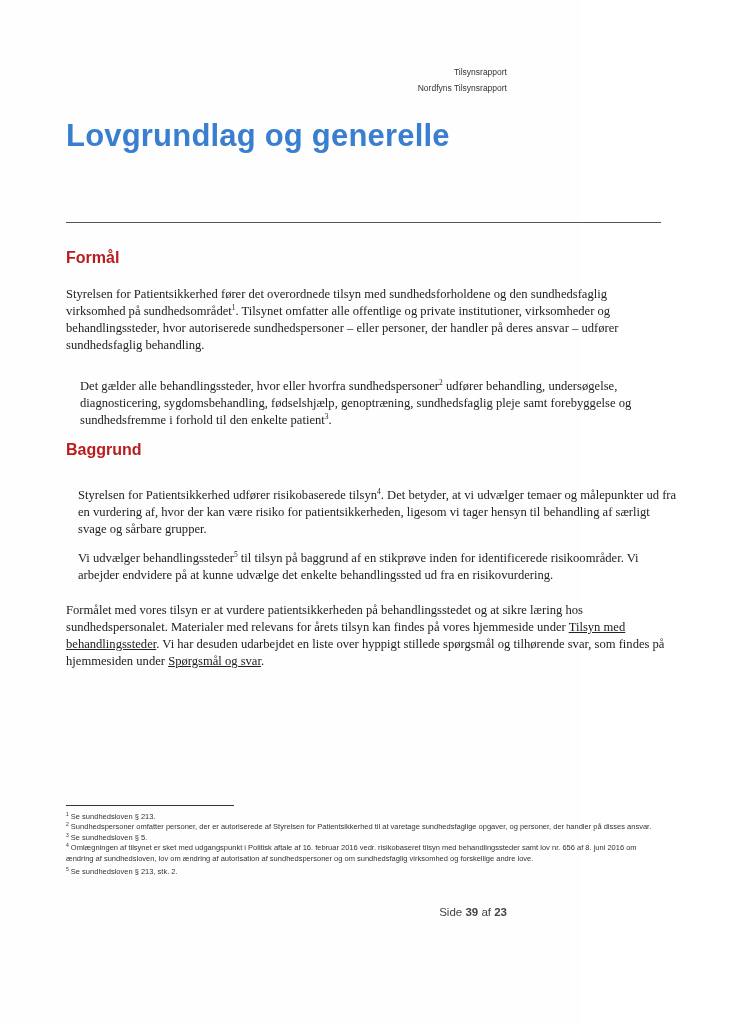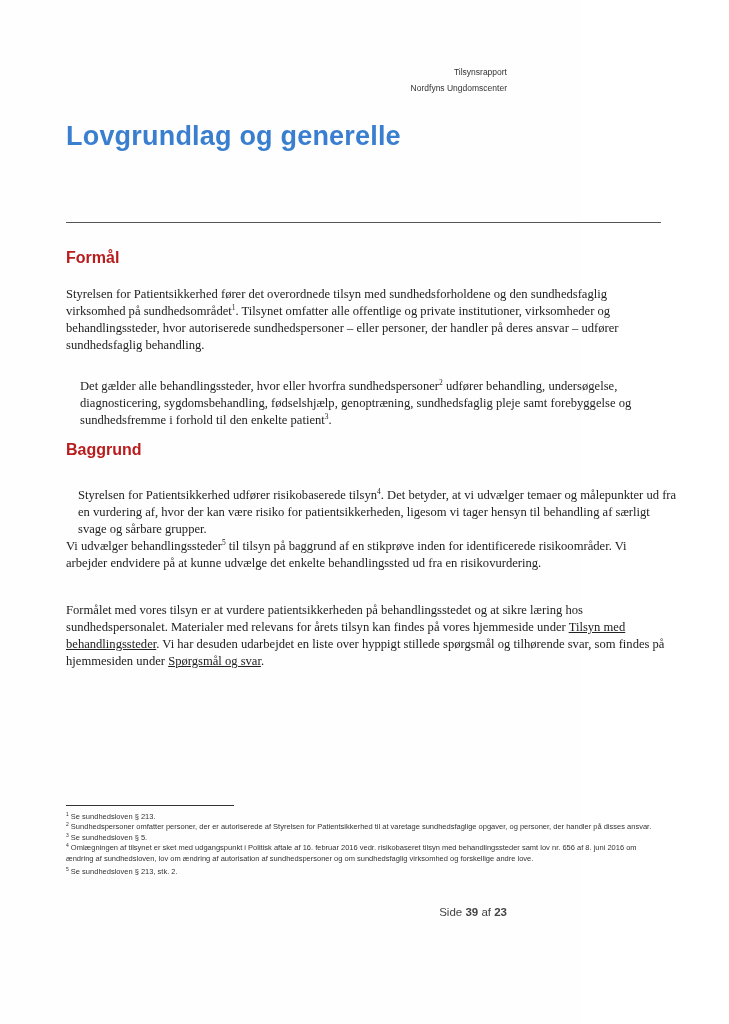--- a/index.html
+++ b/index.html
@@ -1,21 +1,21 @@
 <!DOCTYPE html>
 <html><head>
   <meta charset="utf-8">
   <style>
     html, body { margin: 0; padding: 0; background: #ffffff; }
     body { width: 729px; height: 1024px; position: relative; overflow: hidden; color: #222; }
     .page { position: absolute; left: 0; top: 0; width: 580px; height: 1024px; background: #fefefe; }
 
     .header { position: absolute; right: 73px; top: 64px; text-align: right; font-family: "Liberation Sans", sans-serif; font-size: 8.5px; color: #333; line-height: 16px; }
 
-    .title { position: absolute; left: 66px; top: 113px; width: 600px; font-family: "Liberation Sans", sans-serif; font-weight: bold; font-size: 27px; line-height: 46px; color: #3a7fcf; letter-spacing: 0.2px; }
+    .title { position: absolute; left: 66px; top: 113px; width: 600px; font-family: "Liberation Sans", sans-serif; font-weight: bold; font-size: 31px; line-height: 46px; color: #3a7fcf; letter-spacing: 0.2px; }
     .title-rule { position: absolute; left: 66px; top: 222px; width: 595px; height: 0; border-top: 1.2px solid #555; }
 
     .h2 { position: absolute; left: 66px; font-family: "Liberation Sans", sans-serif; font-weight: bold; font-size: 16px; color: #b91c1c; }
 
     .para { position: absolute; left: 66px; width: 600px; font-family: "Liberation Serif", serif; font-size: 12.6px; line-height: 17px; color: #222; }
     .para sup { font-size: 7.5px; line-height: 0; vertical-align: super; }
     .link { text-decoration: underline; color: #222; cursor: pointer; }
 
     .fn-rule { position: absolute; left: 66px; top: 805px; width: 168px; border-top: 1px solid #333; }
     .footnotes { position: absolute; left: 66px; top: 812px; width: 600px; font-family: "Liberation Sans", sans-serif; font-size: 7.5px; line-height: 10.4px; color: #333; }
@@ -26,39 +26,39 @@
     .pagenum { position: absolute; right: 73px; top: 906px; font-family: "Liberation Sans", sans-serif; font-size: 11.5px; color: #444; }
     .pagenum b { font-weight: bold; }
   </style>
 </head>
 <body>
 
 <div class="page">
 
   <div class="header">
     <div>Tilsynsrapport</div>
-    <div>Nordfyns Ungdomscenter</div>
+    <div>Nordfyns Tilsynsrapport</div>
   </div>
 
   <div class="title">
     <div>Lovgrundlag og generelle</div>
   </div>
   <div class="title-rule"></div>
 
   <div class="h2" style="top:249px;">Formål</div>
 
   <p class="para" style="top:286px; margin:0;"><span>Styrelsen for Patientsikkerhed fører det overordnede tilsyn med sundhedsforholdene og den sundhedsfaglig virksomhed på sundhedsområdet</span><sup>1</sup><span>. Tilsynet omfatter alle offentlige og private institutioner, virksomheder og behandlingssteder, hvor autoriserede sundhedspersoner – eller personer, der handler på deres ansvar – udfører sundhedsfaglig behandling.</span></p>
 
   <p class="para" style="top:364px; margin:14px;"><span>Det gælder alle behandlingssteder, hvor eller hvorfra sundhedspersoner</span><sup>2</sup><span> udfører behandling, undersøgelse, diagnosticering, sygdomsbehandling, fødselshjælp, genoptræning, sundhedsfaglig pleje samt forebyggelse og sundhedsfremme i forhold til den enkelte patient</span><sup>3</sup><span>.</span></p>
 
   <div class="h2" style="top:441px;">Baggrund</div>
 
   <p class="para" style="top:475px; margin:12px;"><span>Styrelsen for Patientsikkerhed udfører risikobaserede tilsyn</span><sup>4</sup><span>. Det betyder, at vi udvælger temaer og målepunkter ud fra en vurdering af, hvor der kan være risiko for patientsikkerheden, ligesom vi tager hensyn til behandling af særligt svage og sårbare grupper.</span></p>
 
-  <p class="para" style="top:538px; margin:0;"><span>Vi udvælger behandlingssteder</span><sup>5</sup><span> til tilsyn på baggrund af en stikprøve inden for identificerede risikoområder. Vi arbejder endvidere på at kunne udvælge det enkelte behandlingssted ud fra en risikovurdering.</span></p>
+  <p class="para" style="top:538px; margin:12px;"><span>Vi udvælger behandlingssteder</span><sup>5</sup><span> til tilsyn på baggrund af en stikprøve inden for identificerede risikoområder. Vi arbejder endvidere på at kunne udvælge det enkelte behandlingssted ud fra en risikovurdering.</span></p>
 
   <p class="para" style="top:602px; margin:0;"><span>Formålet med vores tilsyn er at vurdere patientsikkerheden på behandlingsstedet og at sikre læring hos sundhedspersonalet. Materialer med relevans for årets tilsyn kan findes på vores hjemmeside under </span><a class="link">Tilsyn med behandlingssteder</a><span>. Vi har desuden udarbejdet en liste over hyppigt stillede spørgsmål og tilhørende svar, som findes på hjemmesiden under </span><a class="link">Spørgsmål og svar</a><span>.</span></p>
 
   <div class="fn-rule"></div>
   <div class="footnotes">
     <p class="fn"><sup>1</sup><span> Se sundhedsloven § 213.</span></p>
     <p class="fn"><sup>2</sup><span> Sundhedspersoner omfatter personer, der er autoriserede af Styrelsen for Patientsikkerhed til at varetage sundhedsfaglige opgaver, og personer, der handler på disses ansvar.</span></p>
     <p class="fn"><sup>3</sup><span> Se sundhedsloven § 5.</span></p>
     <p class="fn"><sup>4</sup><span> Omlægningen af tilsynet er sket med udgangspunkt i Politisk aftale af 16. februar 2016 vedr. risikobaseret tilsyn med behandlingssteder samt lov nr. 656 af 8. juni 2016 om ændring af sundhedsloven, lov om ændring af autorisation af sundhedspersoner og om sundhedsfaglig virksomhed og forskellige andre love.</span></p>
     <p class="fn gap"><sup>5</sup><span> Se sundhedsloven § 213, stk. 2.</span></p>

